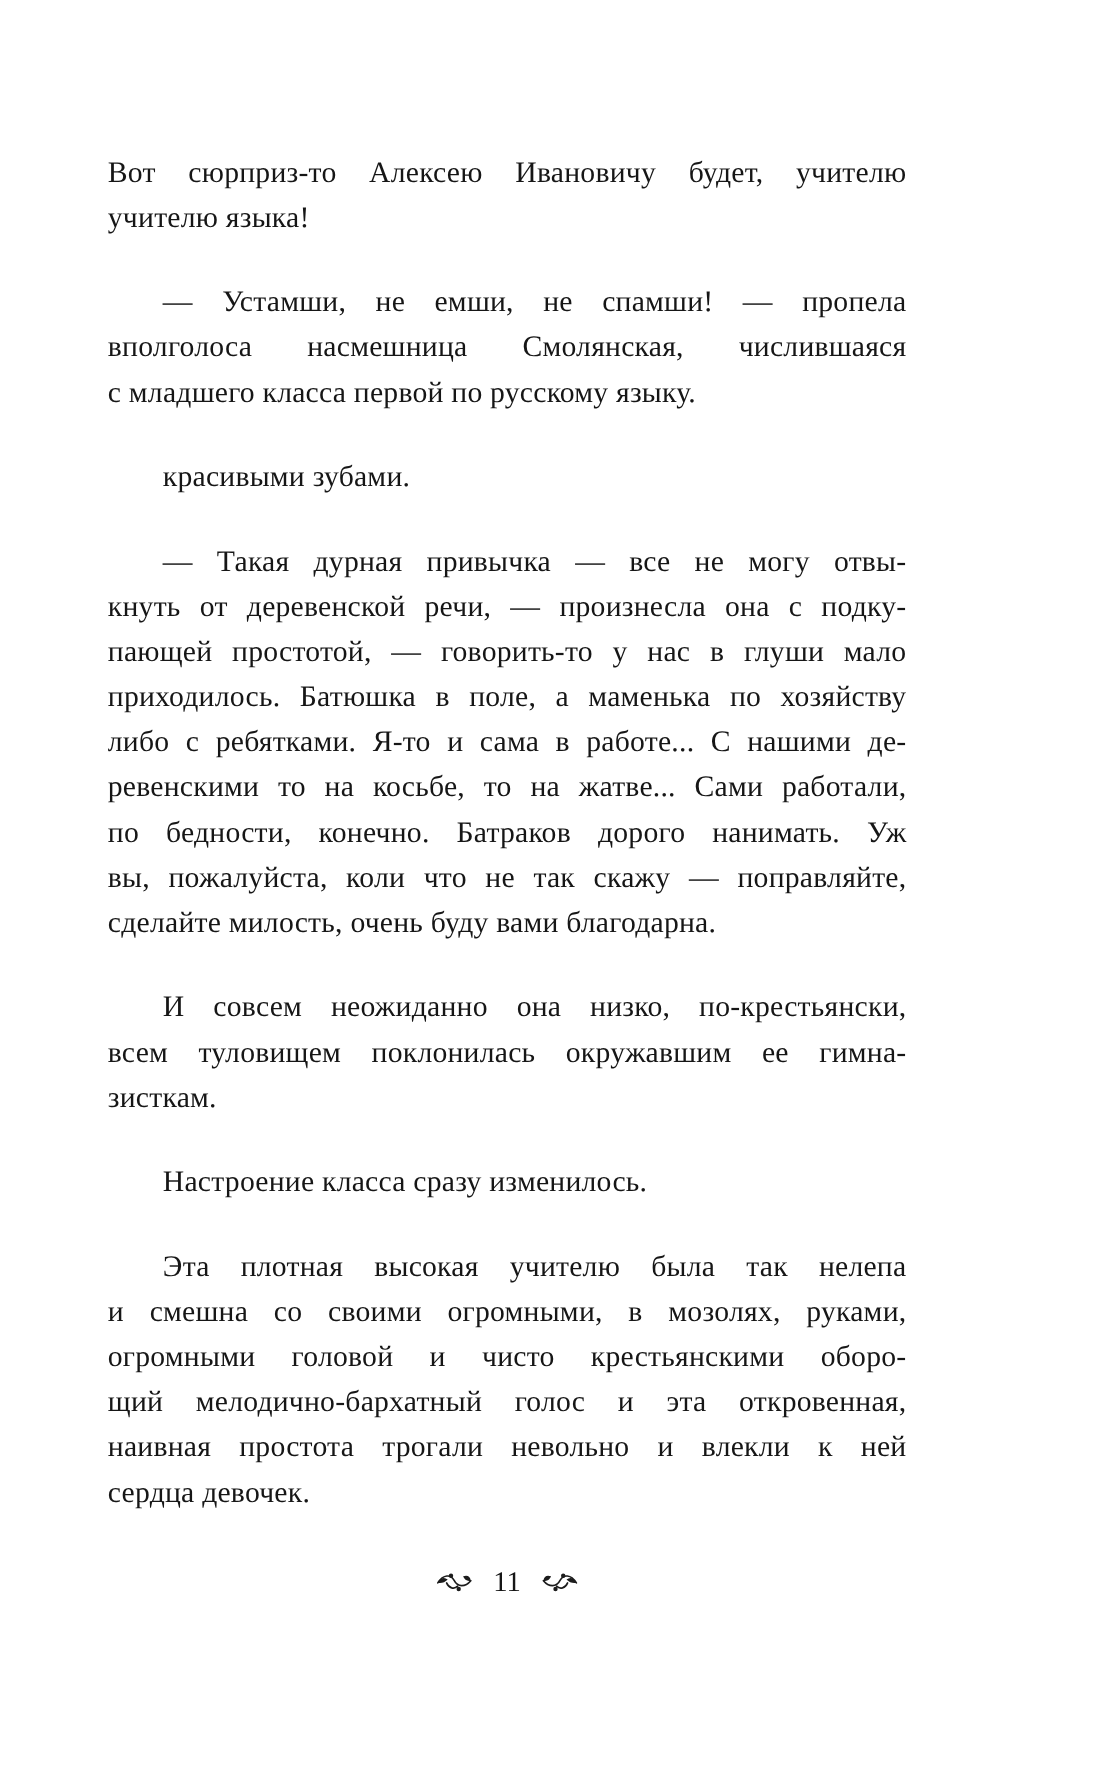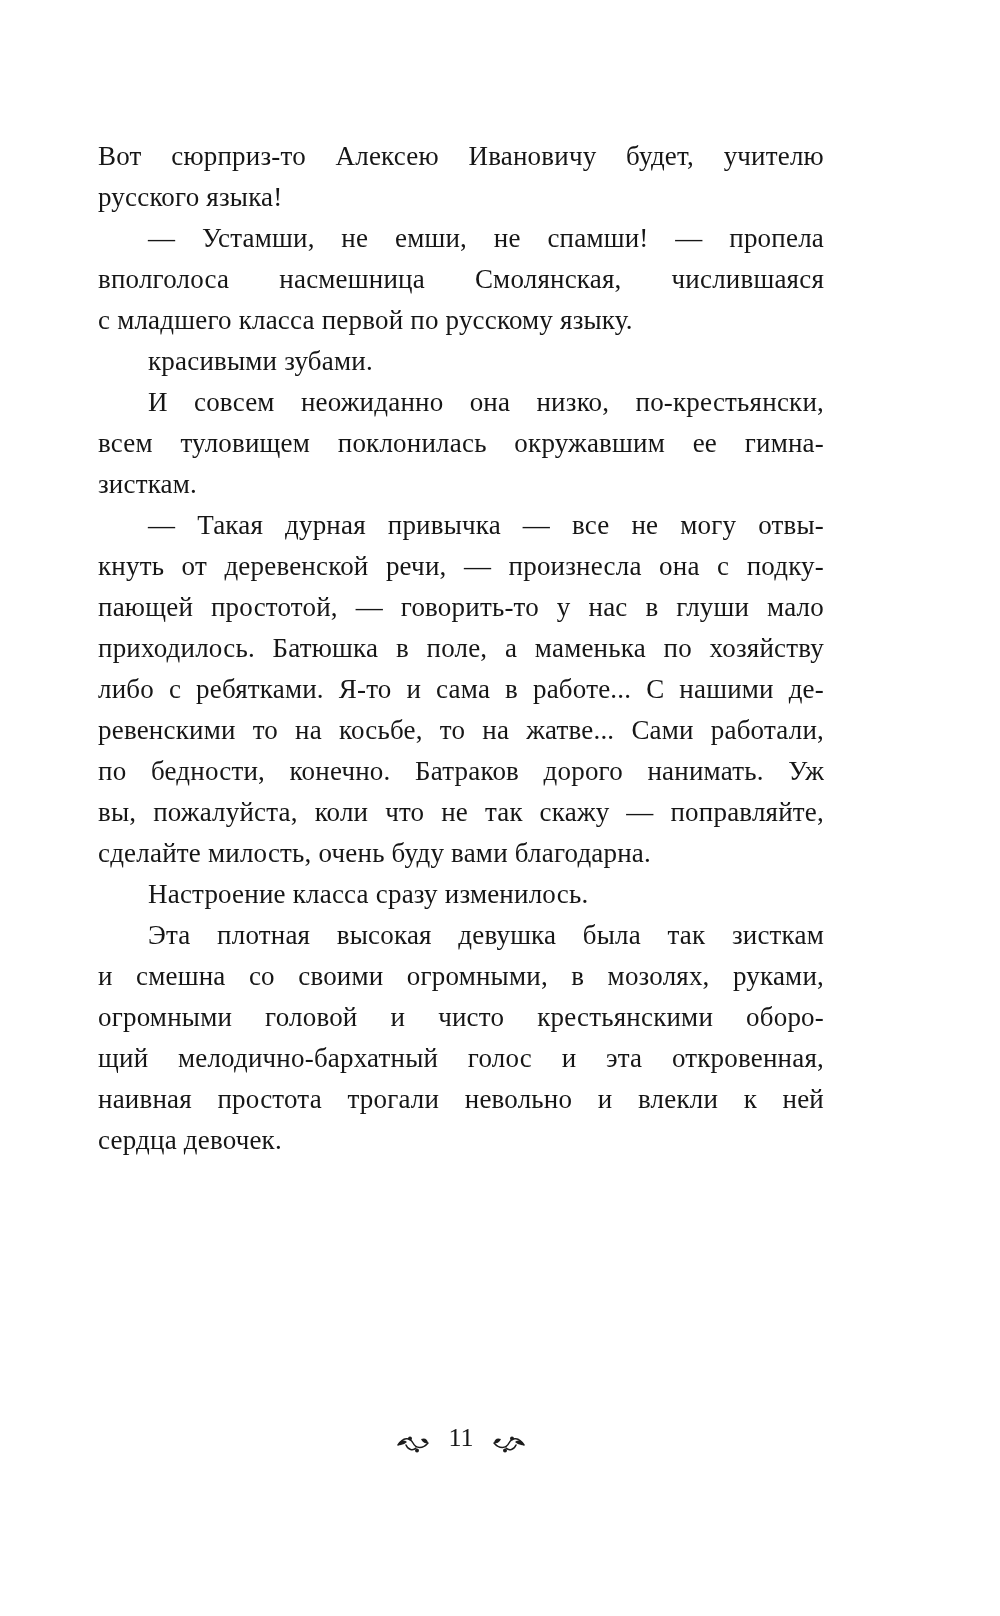--- a/index.html
+++ b/index.html
@@ -32,30 +32,31 @@
     text-align: justify;
     text-align-last: justify;
     letter-spacing: 0.2px;
     white-space: normal;
   }
   .line.last {
     text-align-last: left;
   }
   .paragraph.indent .line:first-child {
     padding-left: 50px;
+    margin-top: 36px;
   }
   .page-footer {
     position: absolute;
     left: 98px;
     top: 1420px;
     width: 726px;
     height: 36px;
     display: flex;
     justify-content: center;
-    align-items: flex-end;
+    align-items: center;
     gap: 18px;
   }
   .page-number {
     font-size: 26px;
     line-height: 36px;
     color: #161616;
   }
   .fleuron {
     display: inline-flex;
     align-items: center;
@@ -65,51 +66,51 @@
   }
 </style>
 </head>
 <body>
 
 <div class="page">
 
   <main class="text-block" id="paragraphs">
       <div class="paragraph">
         <div class="line">Вот сюрприз-то Алексею Ивановичу будет, учителю</div>
-        <div class="line last">русского языка!</div>
+        <div class="line last">учителю языка!</div>
       </div>
       <div class="paragraph indent">
         <div class="line">— Устамши, не емши, не спамши! — пропела</div>
         <div class="line">вполголоса насмешница Смолянская, числившаяся</div>
         <div class="line last">с младшего класса первой по русскому языку.</div>
       </div>
       <div class="paragraph indent">
         <div class="line last">красивыми зубами.</div>
-      </div>
-      <div class="paragraph indent">
-        <div class="line">И совсем неожиданно она низко, по-крестьянски,</div>
-        <div class="line">всем туловищем поклонилась окружавшим ее гимна-</div>
-        <div class="line last">зисткам.</div>
       </div>
       <div class="paragraph indent">
         <div class="line">— Такая дурная привычка — все не могу отвы-</div>
         <div class="line">кнуть от деревенской речи, — произнесла она с подку-</div>
         <div class="line">пающей простотой, — говорить-то у нас в глуши мало</div>
         <div class="line">приходилось. Батюшка в поле, а маменька по хозяйству</div>
         <div class="line">либо с ребятками. Я-то и сама в работе... С нашими де-</div>
         <div class="line">ревенскими то на косьбе, то на жатве... Сами работали,</div>
         <div class="line">по бедности, конечно. Батраков дорого нанимать. Уж</div>
         <div class="line">вы, пожалуйста, коли что не так скажу — поправляйте,</div>
         <div class="line last">сделайте милость, очень буду вами благодарна.</div>
       </div>
       <div class="paragraph indent">
+        <div class="line">И совсем неожиданно она низко, по-крестьянски,</div>
+        <div class="line">всем туловищем поклонилась окружавшим ее гимна-</div>
+        <div class="line last">зисткам.</div>
+      </div>
+      <div class="paragraph indent">
         <div class="line last">Настроение класса сразу изменилось.</div>
       </div>
       <div class="paragraph indent">
-        <div class="line">Эта плотная высокая девушка была так зисткам</div>
+        <div class="line">Эта плотная высокая учителю была так нелепа</div>
         <div class="line">и смешна со своими огромными, в мозолях, руками,</div>
         <div class="line">огромными головой и чисто крестьянскими оборо-</div>
         <div class="line">щий мелодично-бархатный голос и эта откровенная,</div>
         <div class="line">наивная простота трогали невольно и влекли к ней</div>
         <div class="line last">сердца девочек.</div>
       </div>
     </main>
 
   <footer class="page-footer">
     <span class="fleuron">

